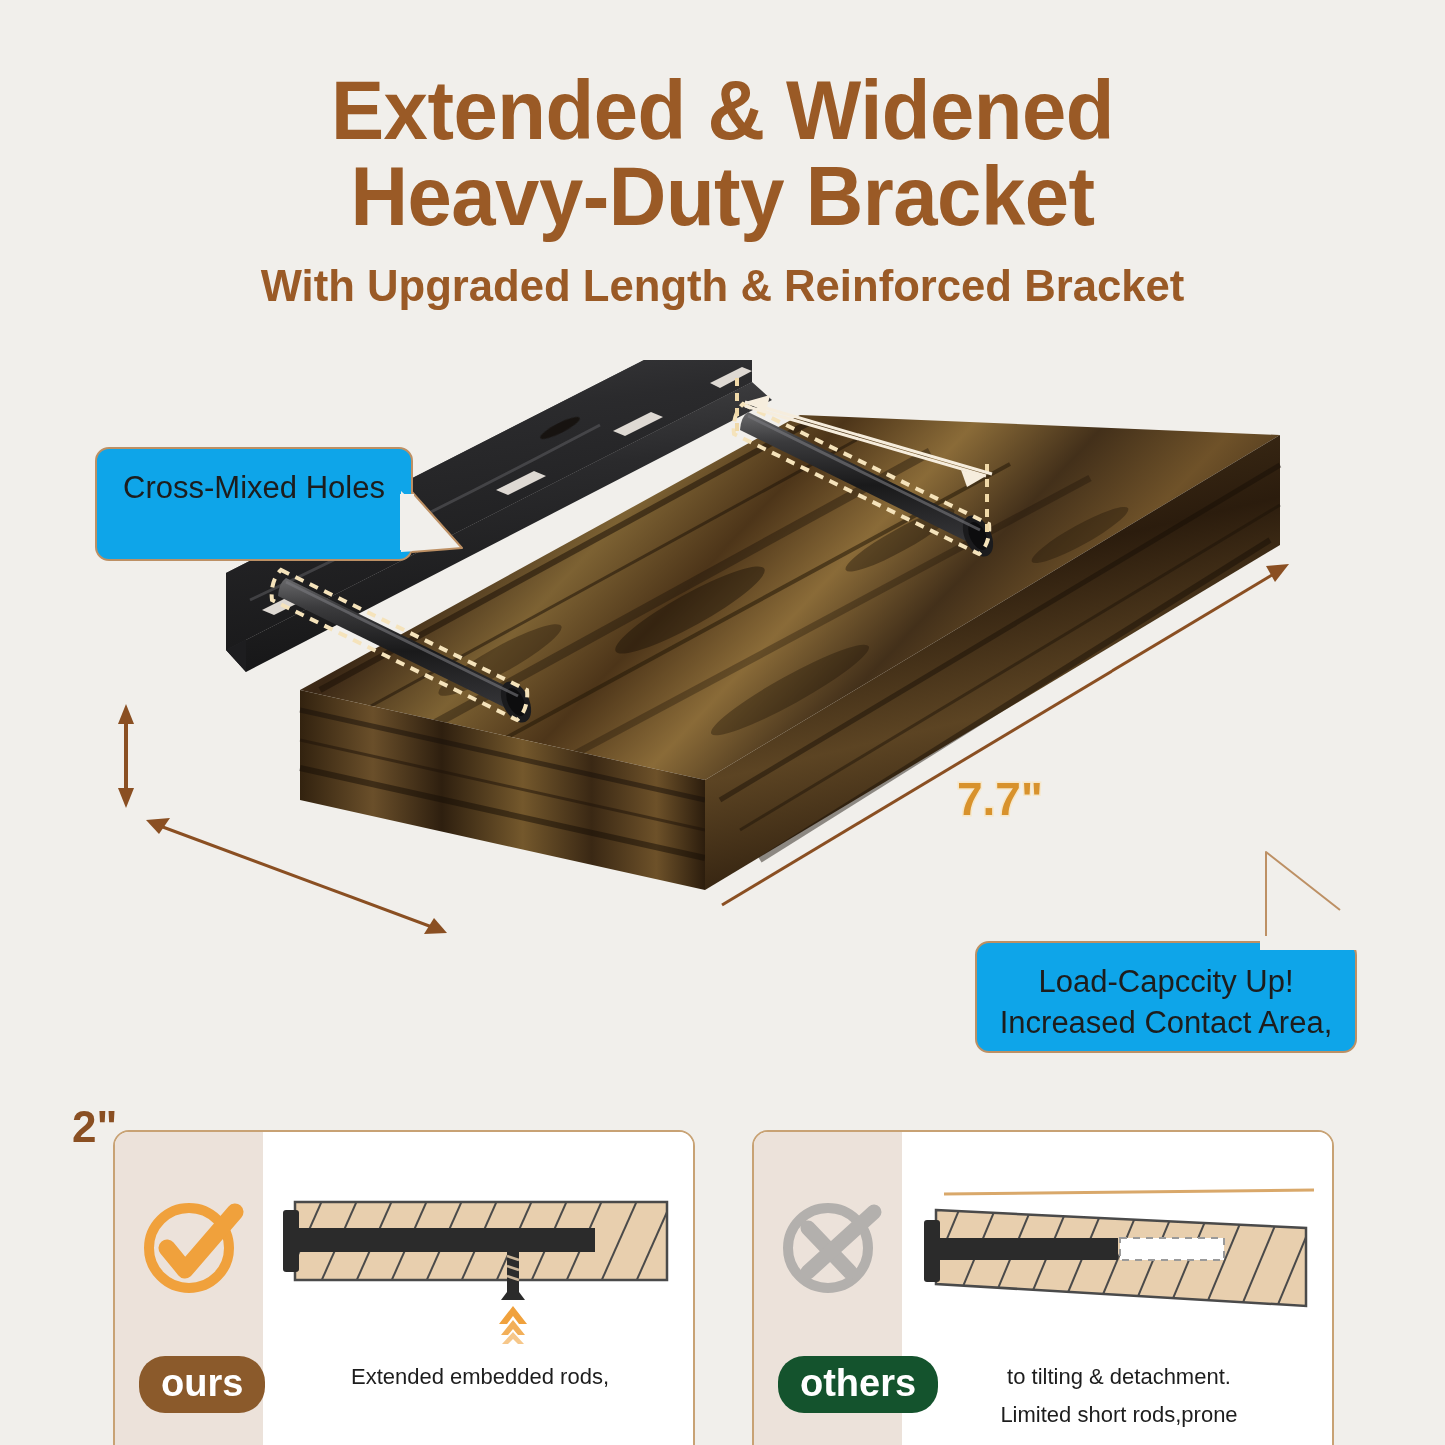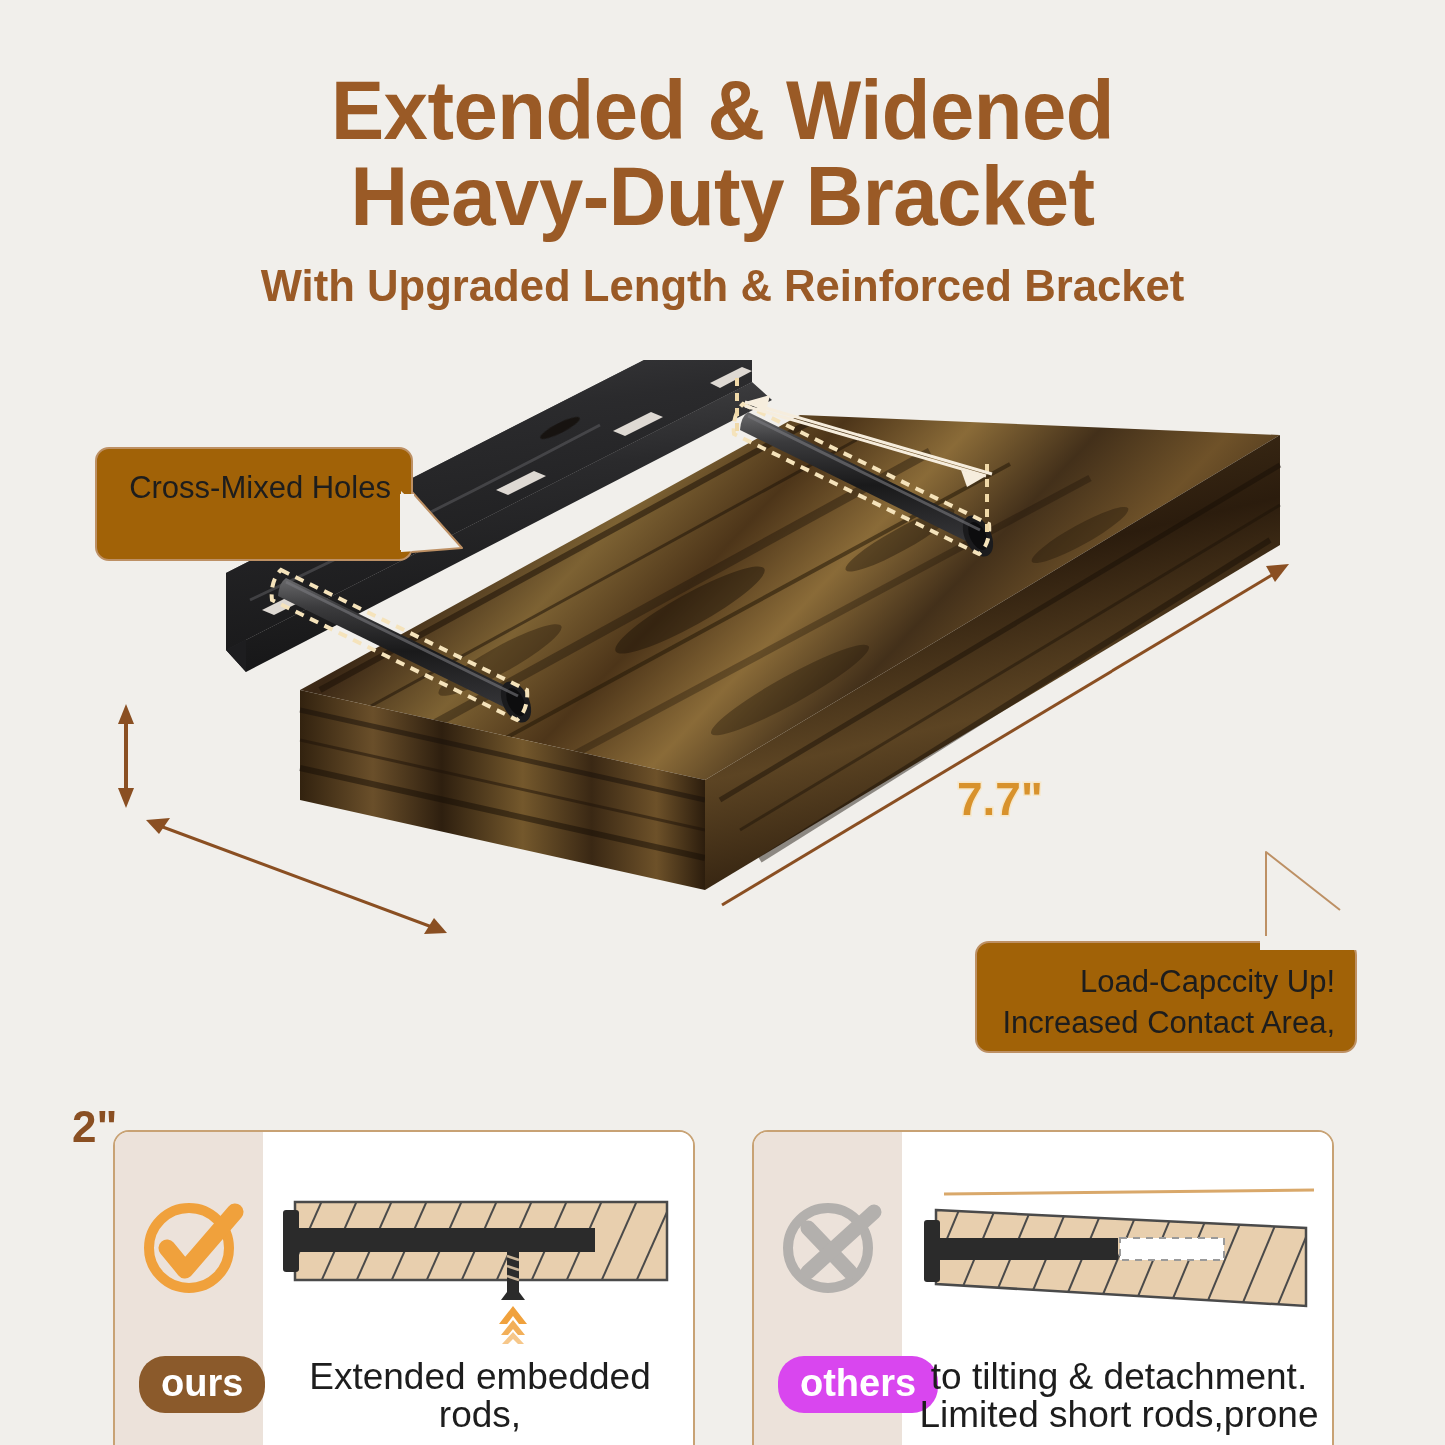--- a/index.html
+++ b/index.html
@@ -39,25 +39,25 @@
   
   .hero{position:absolute;left:0;top:360px;width:1445px;height:700px;}
 
   .hero svg{position:absolute;left:0;top:0;}
 
   
   .callout{
     position:absolute;
     border:2px solid #bd9064;
     border-radius:14px;
-    background:#a16207;
+    background:#0ea5e9;
     color:#1d1d1d;
     font-size:31px;
     line-height:41px;
-    text-align:right;
+    text-align:center;
     padding:18px 20px 20px 20px;
     box-sizing:border-box;
     white-space:nowrap;
   }
   #callout-left{left:95px;top:447px;width:318px;height:114px;}
   #callout-right{left:975px;top:941px;width:382px;height:112px;}
   .tail{position:absolute;}
 
   
   .dim{
@@ -89,26 +89,26 @@
   }
   .panel-right{position:absolute;left:148px;top:0;right:0;height:100%;background:#fff;}
   .badge{
     position:absolute;left:24px;top:224px;
     border-radius:26px;
     font-size:38px;font-weight:bold;color:#ffffff;
     padding:7px 22px 10px 22px;
     line-height:40px;
   }
   .badge-ours{background:#8b5a2b;}
-  .badge-others{background:#d946ef;}
+  .badge-others{background:#14532d;}
   .mark-icon{position:absolute;left:22px;top:58px;width:112px;height:112px;}
   .panel-caption{
     position:absolute;left:150px;top:226px;width:430px;
     text-align:center;
-    font-size:37px;line-height:38px;color:#1d1d1d;
+    font-size:22px;line-height:38px;color:#1d1d1d;
   }
   .cross{position:absolute;left:160px;top:52px;width:410px;height:160px;}
 </style>
 </head>
 <body>
 
 <div id="page">
 
   <div class="hdr">
     <div class="hdr-l1">Extended &amp; Widened</div>

